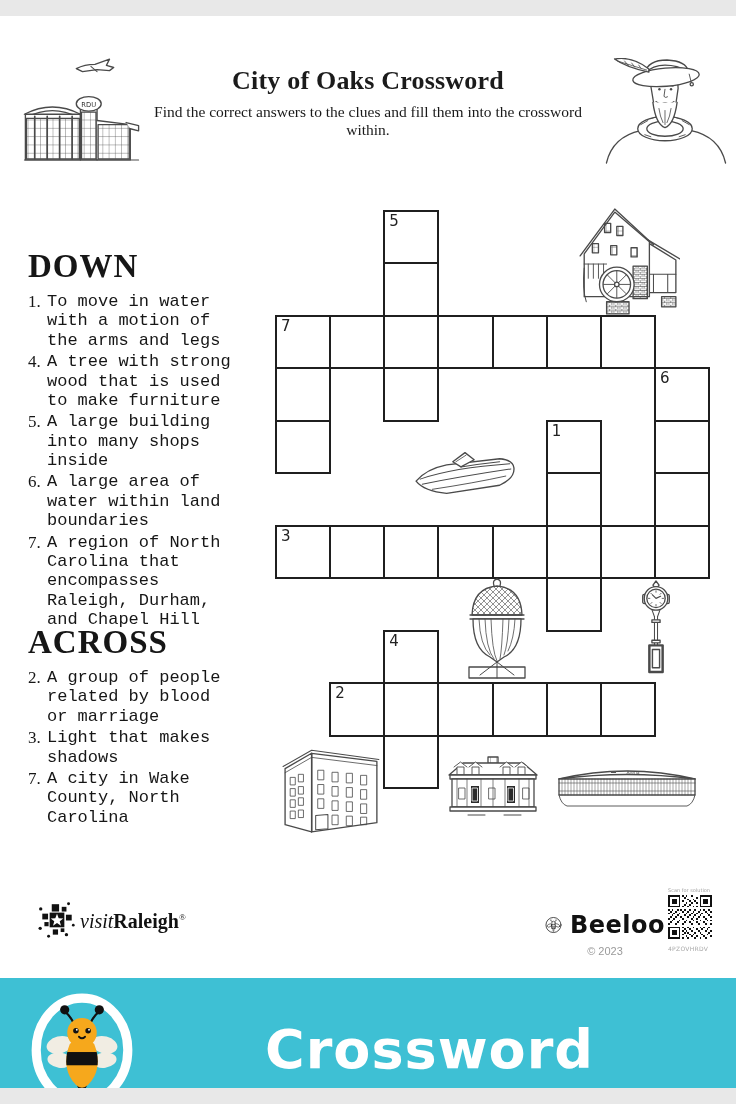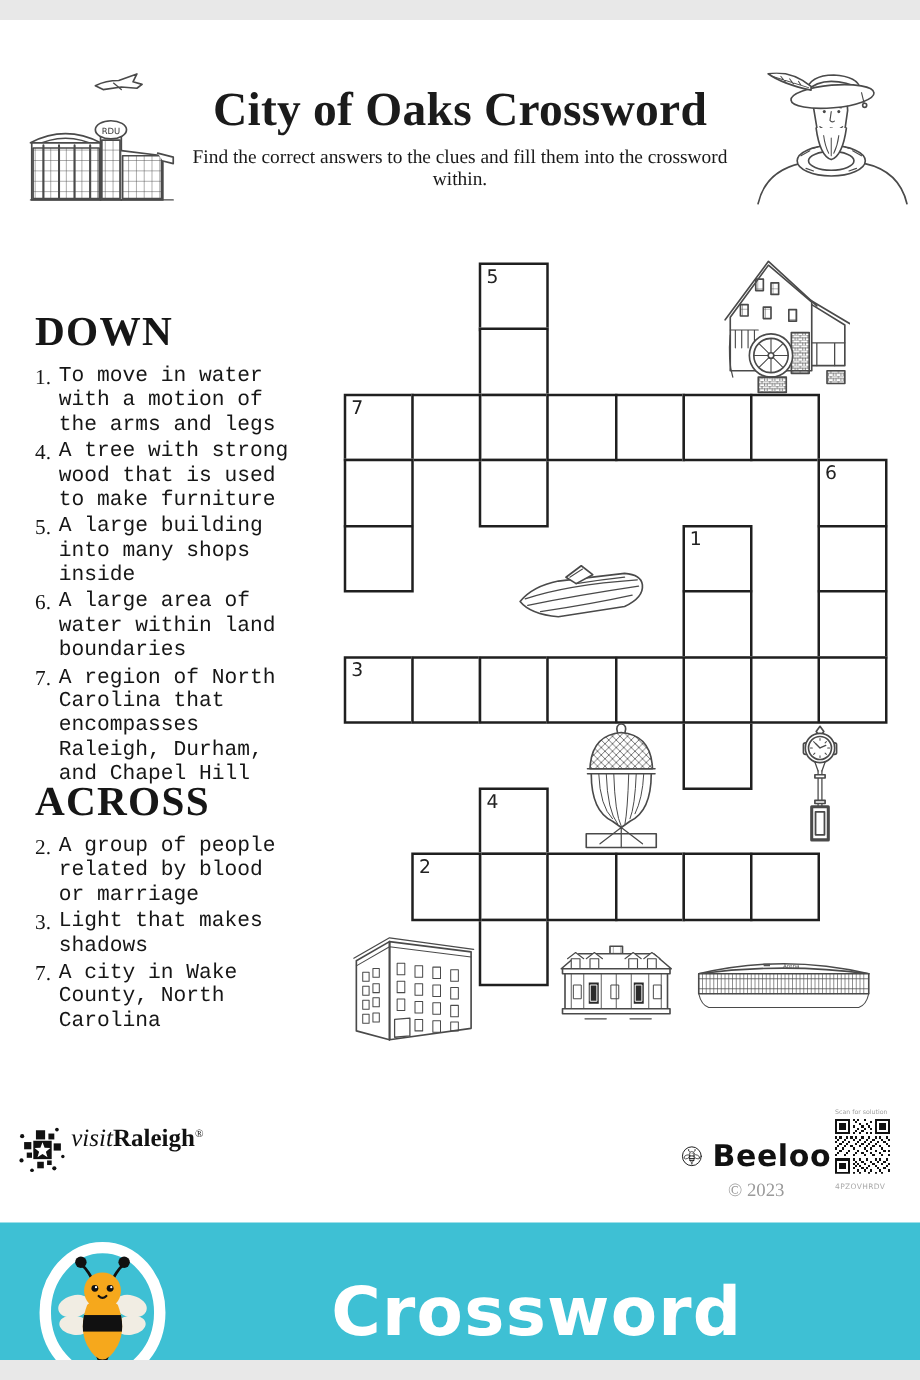--- a/index.html
+++ b/index.html
@@ -6,45 +6,45 @@
     --teal:#3EC0D4; --bee-orange:#F6A81C; --ink:#1b1b1b; --line-art:#4a4a4a; --grid-line:#1f1f1f;
   }
   *{margin:0;padding:0;box-sizing:border-box;}
   body{background:#e8e8e8;font-family:"Liberation Serif",serif;}
   .page{position:relative;width:736px;height:1072px;background:#ffffff;overflow:hidden;margin:16px auto;}
   svg.art{stroke:var(--line-art);fill:none;stroke-width:1.3;stroke-linejoin:round;stroke-linecap:round;}
   .abs{position:absolute;}
 
   
   .title-block{position:absolute;left:140px;right:140px;top:50px;text-align:center;color:var(--ink);}
-  .title{font-family:"Liberation Serif",serif;font-weight:600;font-size:38px;letter-spacing:.2px;white-space:nowrap;}
+  .title{font-family:"Liberation Serif",serif;font-weight:600;font-size:26px;letter-spacing:.2px;white-space:nowrap;}
   .subtitle{font-family:"Liberation Serif",serif;font-size:15.5px;margin-top:7px;color:#191919;}
 
   
   .clues{position:absolute;left:28px;width:212px;color:#161616;}
   .clues h2{font-family:"Liberation Serif",serif;font-weight:600;font-size:33px;letter-spacing:1px;margin-bottom:7px;}
   .clue{display:flex;font-size:17px;line-height:1.14;margin-bottom:2px;}
   .clue .n{min-width:19px;}
   .clue .t{flex:1;font-family:Liberation Mono, monospace;}
 
   
   .grid{position:absolute;left:275px;top:194px;}
   .cell{position:absolute;width:56.2px;height:54.5px;border:2px solid var(--grid-line);background:#fff;}
   .cellnum{position:absolute;top:0;left:4px;font-family:"DejaVu Sans",sans-serif;font-size:15px;color:#222;}
 
   
-  .vr-logo{position:absolute;left:13px;top:884px;display:flex;align-items:flex-start;color:#111;}
+  .vr-logo{position:absolute;left:36px;top:884px;display:flex;align-items:center;color:#111;}
   .vr-text{font-family:"Liberation Serif",serif;font-size:20px;margin-left:2px;}
   .vr-text .v{font-style:italic;font-weight:400;}
   .vr-text .r{font-weight:700;}
   .vr-text sup{font-size:9px;}
   .beeloo{position:absolute;left:545px;top:891px;width:120px;text-align:center;}
   .beeloo-row{display:flex;align-items:center;gap:8px;}
   .beeloo-name{font-family:"DejaVu Sans",sans-serif;font-weight:bold;font-size:24px;color:#111;letter-spacing:.5px;}
-  .beeloo-copy{font-family:Liberation Serif, serif;font-size:15px;color:#9a9a9a;margin-top:2px;}
+  .beeloo-copy{font-family:Liberation Sans, sans-serif;font-size:11px;color:#9a9a9a;margin-top:2px;}
   .qr-wrap{position:absolute;left:668px;top:871px;width:48px;text-align:left;}
   .qr-cap{font-family:"DejaVu Sans",sans-serif;font-size:5px;color:#9f9f9f;margin-bottom:2px;}
   .qr-id{font-family:"DejaVu Sans",sans-serif;font-size:6px;color:#a8a8a8;margin-top:2px;letter-spacing:.3px;}
 
   
   .footer{position:absolute;left:0;right:0;top:962px;height:142px;background:var(--teal);}
   .footer-title{position:absolute;left:133px;right:10px;top:40px;text-align:center;
     font-family:"DejaVu Sans",sans-serif;font-weight:800;font-size:54px;color:#ffffff;letter-spacing:1px;}
   .bee-badge{position:absolute;left:31px;top:15px;}
 </style>

